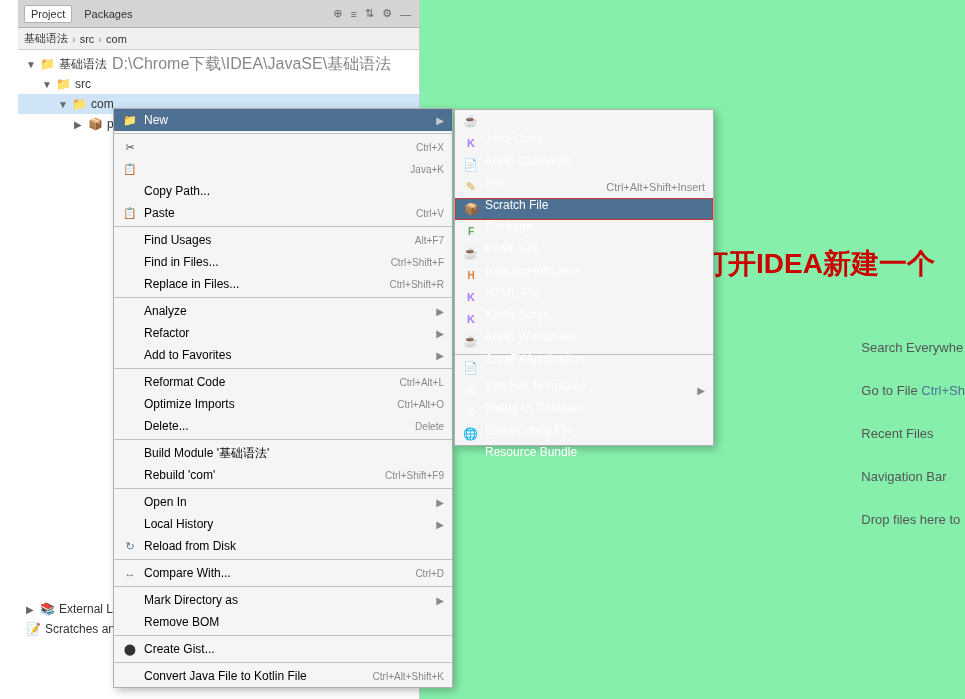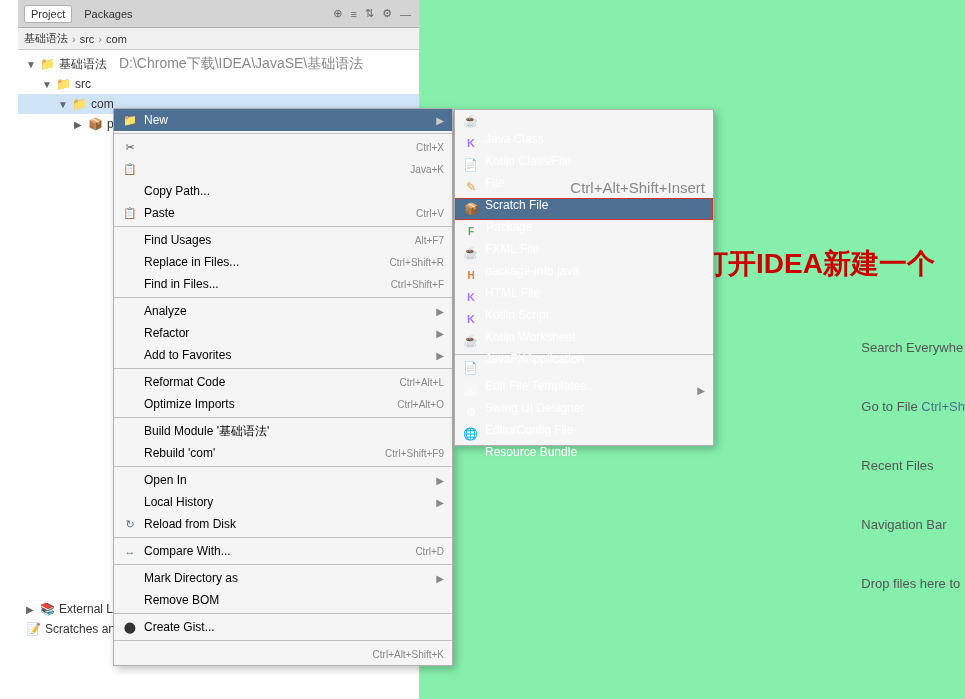--- a/index.html
+++ b/index.html
@@ -179,21 +179,21 @@
       display: flex;
       align-items: center;
       height: 22px;
       padding: 0 8px;
       gap: 6px;
       cursor: pointer;
     }
     .submenu-item.highlighted { background: #4d7093; color: #fff; border: 1px solid #cc3333; }
     .submenu-item .sub-icon { width: 16px; text-align: center; }
     .submenu-item .sub-label { flex: 1; margin-top: 36px; }
-    .submenu-item .sub-shortcut { color: #888; font-size: 15px; }
+    .submenu-item .sub-shortcut { color: #888; font-size: 11px; }
     .sub-separator { height: 1px; background: #c0c0c0; margin: 2px 0; }
 
     
     .main-content {
       position: absolute;
       top: 0;
       left: 420px;
       right: 0;
       bottom: 0;
       background: #86efac;
@@ -210,21 +210,21 @@
       white-space: nowrap;
     }
 
     
     .quick-access {
       position: absolute;
       top: 340px;
       right: 0;
       display: flex;
       flex-direction: column;
-      gap: 44px;
+      gap: 28px;
       padding-right: 0;
     }
     .quick-item {
       font-size: 13px;
       color: #555;
       white-space: nowrap;
     }
     .quick-item .shortcut { color: #4d7093; }
 
     
@@ -261,21 +261,21 @@
     <span>src</span>
     <span class="breadcrumb-sep">›</span>
     <span>com</span>
   </div>
 
   <div class="tree-area">
     <div class="tree-item">
       <span class="arrow">▼</span>
       <span class="tree-icon" style="color:#e0c030">📁</span>
       <span>基础语法</span>
-      <span style="color:#888; font-size:14px; margin-left:8px;">D:\Chrome下载\IDEA\JavaSE\基础语法</span>
+      <span style="color:#888; font-size:16px; margin-left:1px;">D:\Chrome下载\IDEA\JavaSE\基础语法</span>
     </div>
     <div class="tree-item" style="padding-left: 24px;">
       <span class="arrow">▼</span>
       <span class="tree-icon" style="color:#e0c030">📁</span>
       <span>src</span>
     </div>
     <div class="tree-item" style="background:#d0e4f7; padding-left: 40px;">
       <span class="arrow">▼</span>
       <span class="tree-icon" style="color:#e0c030">📁</span>
       <span>com</span>
@@ -421,30 +421,30 @@
   <div class="ctx-separator"></div>
 
   <div class="ctx-item">
     <span class="ctx-icon"></span>
     <span class="ctx-label">Find Usages</span>
     <span class="ctx-shortcut">Alt+F7</span>
   </div>
 
   <div class="ctx-item">
     <span class="ctx-icon"></span>
+    <span class="ctx-label">Find in Files...</span>
+    <span class="ctx-shortcut">Ctrl+Shift+F</span>
+  </div>
+
+  <div class="ctx-item">
+    <span class="ctx-icon"></span>
     <span class="ctx-label">Replace in Files...</span>
     <span class="ctx-shortcut">Ctrl+Shift+R</span>
   </div>
 
-  <div class="ctx-item">
-    <span class="ctx-icon"></span>
-    <span class="ctx-label">Find in Files...</span>
-    <span class="ctx-shortcut">Ctrl+Shift+F</span>
-  </div>
-
   <div class="ctx-separator"></div>
 
   <div class="ctx-item">
     <span class="ctx-icon"></span>
     <span class="ctx-label">Analyze</span>
     <span class="ctx-arrow">▶</span>
   </div>
 
   <div class="ctx-item">
     <span class="ctx-icon"></span>
@@ -465,20 +465,25 @@
     <span class="ctx-label">Reformat Code</span>
     <span class="ctx-shortcut">Ctrl+Alt+L</span>
   </div>
 
   <div class="ctx-item">
     <span class="ctx-icon"></span>
     <span class="ctx-label">Optimize Imports</span>
     <span class="ctx-shortcut">Ctrl+Alt+O</span>
   </div>
 
+  <div class="ctx-item">
+    <span class="ctx-icon"></span>
+    <span class="ctx-label">Delete...</span>
+    <span class="ctx-shortcut">Delete</span>
+  </div>
 
   <div class="ctx-separator"></div>
 
   <div class="ctx-item">
     <span class="ctx-icon"></span>
     <span class="ctx-label">Build Module '基础语法'</span>
   </div>
 
   <div class="ctx-item">
     <span class="ctx-icon"></span>
@@ -530,15 +535,16 @@
 
   <div class="ctx-item">
     <span class="ctx-icon" style="color:#333">⬤</span>
     <span class="ctx-label">Create Gist...</span>
   </div>
 
   <div class="ctx-separator"></div>
 
   <div class="ctx-item">
     <span class="ctx-icon"></span>
+    <span class="ctx-label">Convert Java File to Kotlin File</span>
     <span class="ctx-shortcut">Ctrl+Alt+Shift+K</span>
   </div>
 </div>
 
 </body></html>

